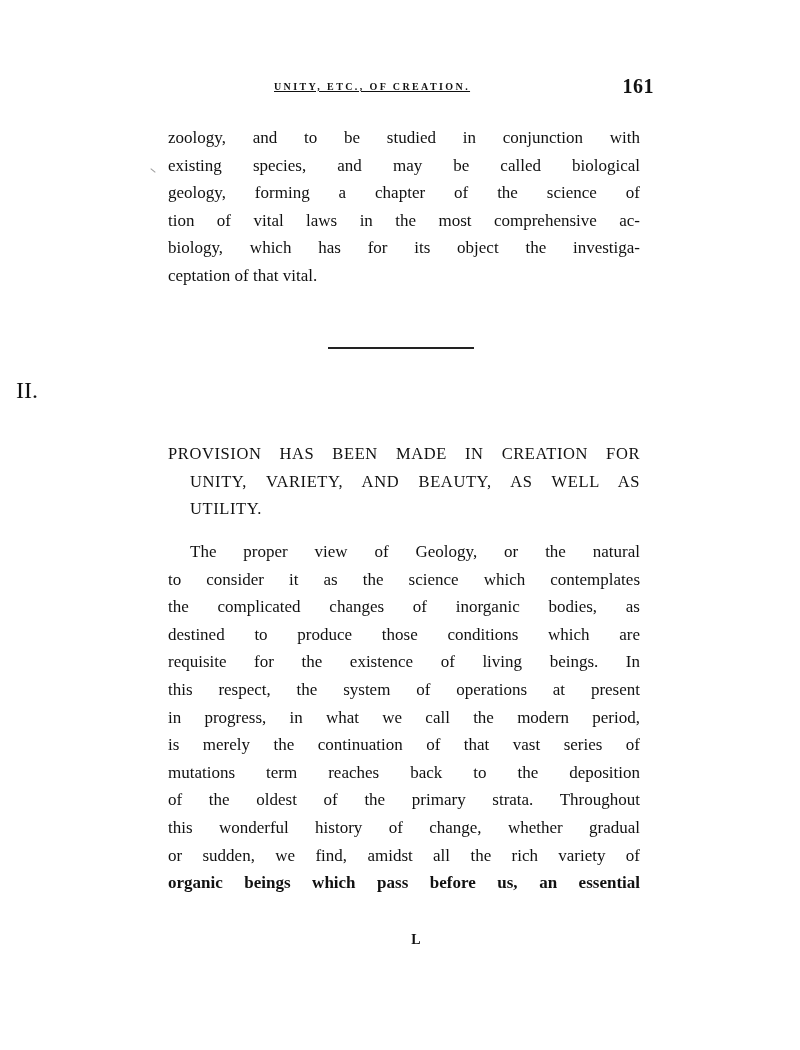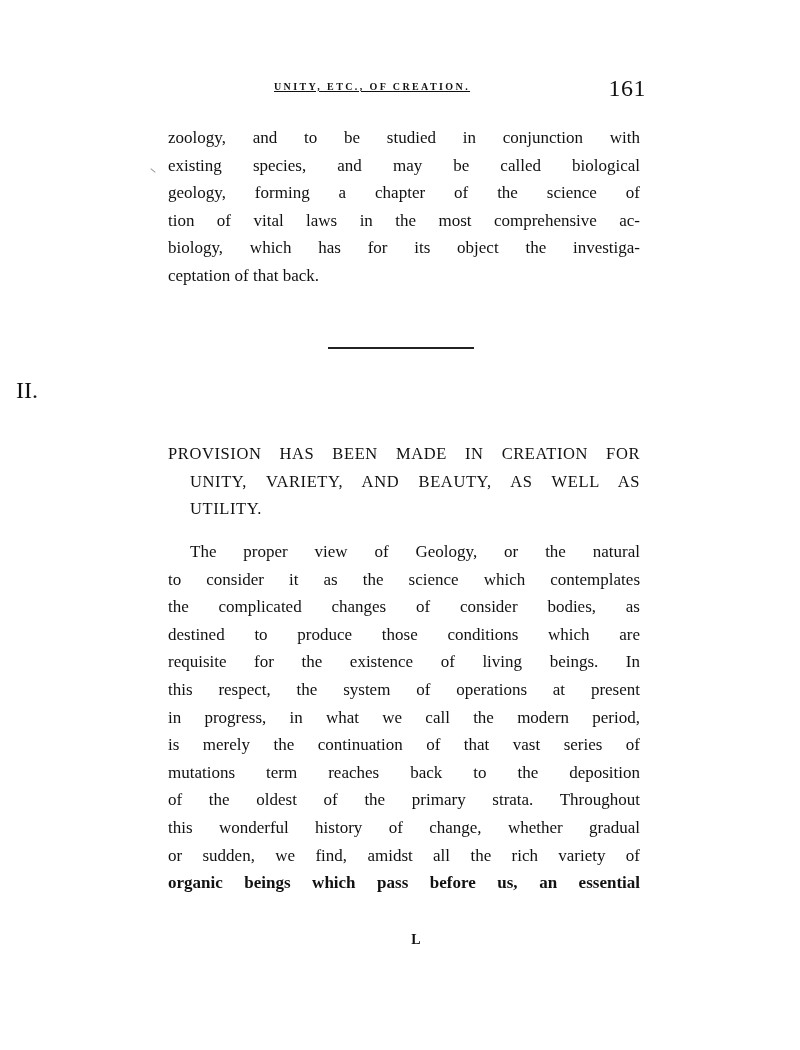--- a/index.html
+++ b/index.html
@@ -36,24 +36,24 @@
       font-size: 10px;
       font-weight: bold;
       letter-spacing: 2.4px;
       font-variant: small-caps;
       text-transform: uppercase;
       white-space: nowrap;
       text-decoration: underline;
     }
     .page-number {
       position: absolute;
-      right: 8px;
+      right: 0;
       top: -3px;
-      font-size: 24px;
-      font-weight: normal;
+      font-size: 20px;
+      font-weight: bold;
       letter-spacing: 0.5px;
     }
     .text-block {
       position: absolute;
       left: 168px;
       width: 472px;
       font-size: 17px;
       line-height: 27.6px;
     }
     .line {
@@ -140,37 +140,37 @@
   </div>
 
   <span class="stray-mark"></span>
 
   <div class="text-block" id="para-1">
     <span class="line">zoology, and to be studied in conjunction with</span>
     <span class="line">existing species, and may be called biological</span>
     <span class="line">geology, forming a chapter of the science of</span>
     <span class="line">tion of vital laws in the most comprehensive ac-</span>
     <span class="line">biology, which has for its object the investiga-</span>
-    <span class="line last">ceptation of that back.</span>
+    <span class="line last">ceptation of that vital.</span>
   </div>
 
   <div class="divider"></div>
 
   <div class="section-number">II.</div>
 
   <div class="section-heading">
     <span class="line">PROVISION HAS BEEN MADE IN CREATION FOR</span>
     <span class="line hang">UNITY, VARIETY, AND BEAUTY, AS WELL AS</span>
     <span class="line hang last">UTILITY.</span>
   </div>
 
   <div class="text-block" id="para-2">
     <span class="line indent">The proper view of Geology, or the natural</span>
     <span class="line">to consider it as the science which contemplates</span>
-    <span class="line">the complicated changes of consider bodies, as</span>
+    <span class="line">the complicated changes of inorganic bodies, as</span>
     <span class="line">destined to produce those conditions which are</span>
     <span class="line">requisite for the existence of living beings.  In</span>
     <span class="line">this respect, the system of operations at present</span>
     <span class="line">in progress, in what we call the modern period,</span>
     <span class="line">is merely the continuation of that vast series of</span>
     <span class="line">mutations term reaches back to the deposition</span>
     <span class="line">of the oldest of the primary strata.  Throughout</span>
     <span class="line">this wonderful history of change, whether gradual</span>
     <span class="line">or sudden, we find, amidst all the rich variety of</span>
     <span class="line strong-line">organic beings which pass before us, an essential</span>

